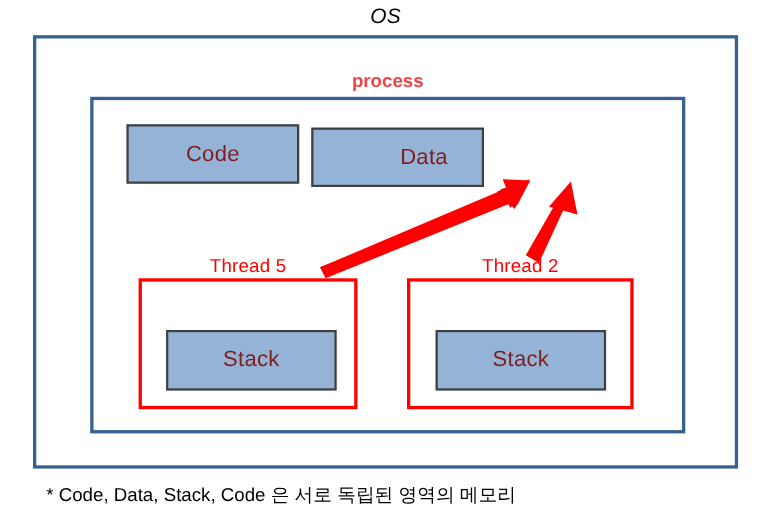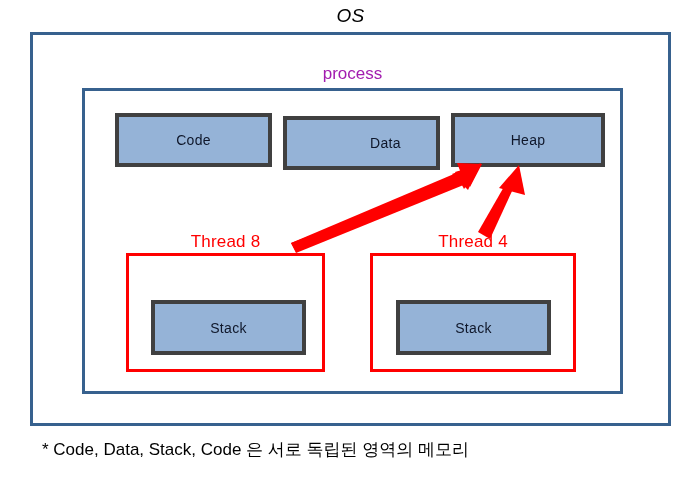--- a/index.html
+++ b/index.html
@@ -44,30 +44,31 @@
     left: 82px; top: 88px;
     width: 541px; height: 306px;
     border: 3px solid #37618E;
     background: transparent;
   }
   .process-title {
     left: 82px; top: 63px;
     width: 541px;
     text-align: center;
     font-size: 17px;
-    color: #a21caf;
+    color: #ef4444;
     line-height: 22px;
+    font-weight: bold;
   }
 
   
   .mem-box {
     background: #95B3D7;
-    border: 4px solid #404040;
-    color: #0f172a;
-    font-size: 14px;
+    border: 2px solid #404040;
+    color: #7f1d1d;
+    font-size: 20px;
     display: flex;
     align-items: center;
     justify-content: center;
     letter-spacing: 0.3px;
   }
   .mem-code { left: 115px; top: 113px; width: 157px; height: 54px; }
   .mem-data { left: 283px; top: 116px; width: 157px; height: 54px; padding-left: 48px; }
   .mem-heap { left: 451px; top: 113px; width: 154px; height: 54px; }
 
   
@@ -119,27 +120,26 @@
   <div class="abs os-box"></div>
 
   <div class="abs process-title">process</div>
 
   <div class="abs process-box"></div>
 
   <div class="abs mem-box mem-code">Code</div>
 
   <div class="abs mem-box mem-data">Data</div>
 
-  <div class="abs mem-box mem-heap">Heap</div>
 
-  <div class="abs thread-label thread-1-label">Thread 8</div>
+  <div class="abs thread-label thread-1-label">Thread 5</div>
   <div class="abs thread-box thread-1"></div>
   <div class="abs mem-box stack-1">Stack</div>
 
-  <div class="abs thread-label thread-2-label">Thread 4</div>
+  <div class="abs thread-label thread-2-label">Thread 2</div>
   <div class="abs thread-box thread-2"></div>
   <div class="abs mem-box stack-2">Stack</div>
 
   <svg class="abs arrow-layer" viewBox="0 0 693 483">
 
     <g>
       <path d="M 291,243 L 463,178 L 457,163 L 482,164 L 470,187 L 465,172 L 296,252 Z" fill="#FF0000"></path>
       <polygon points="482,164 455,172 464,189" fill="#FF0000"></polygon>
       <polygon points="291,243 296,253 466,184 461,171" fill="#FF0000"></polygon>
       <polygon points="481,163 452,174 468,190" fill="#FF0000"></polygon>

